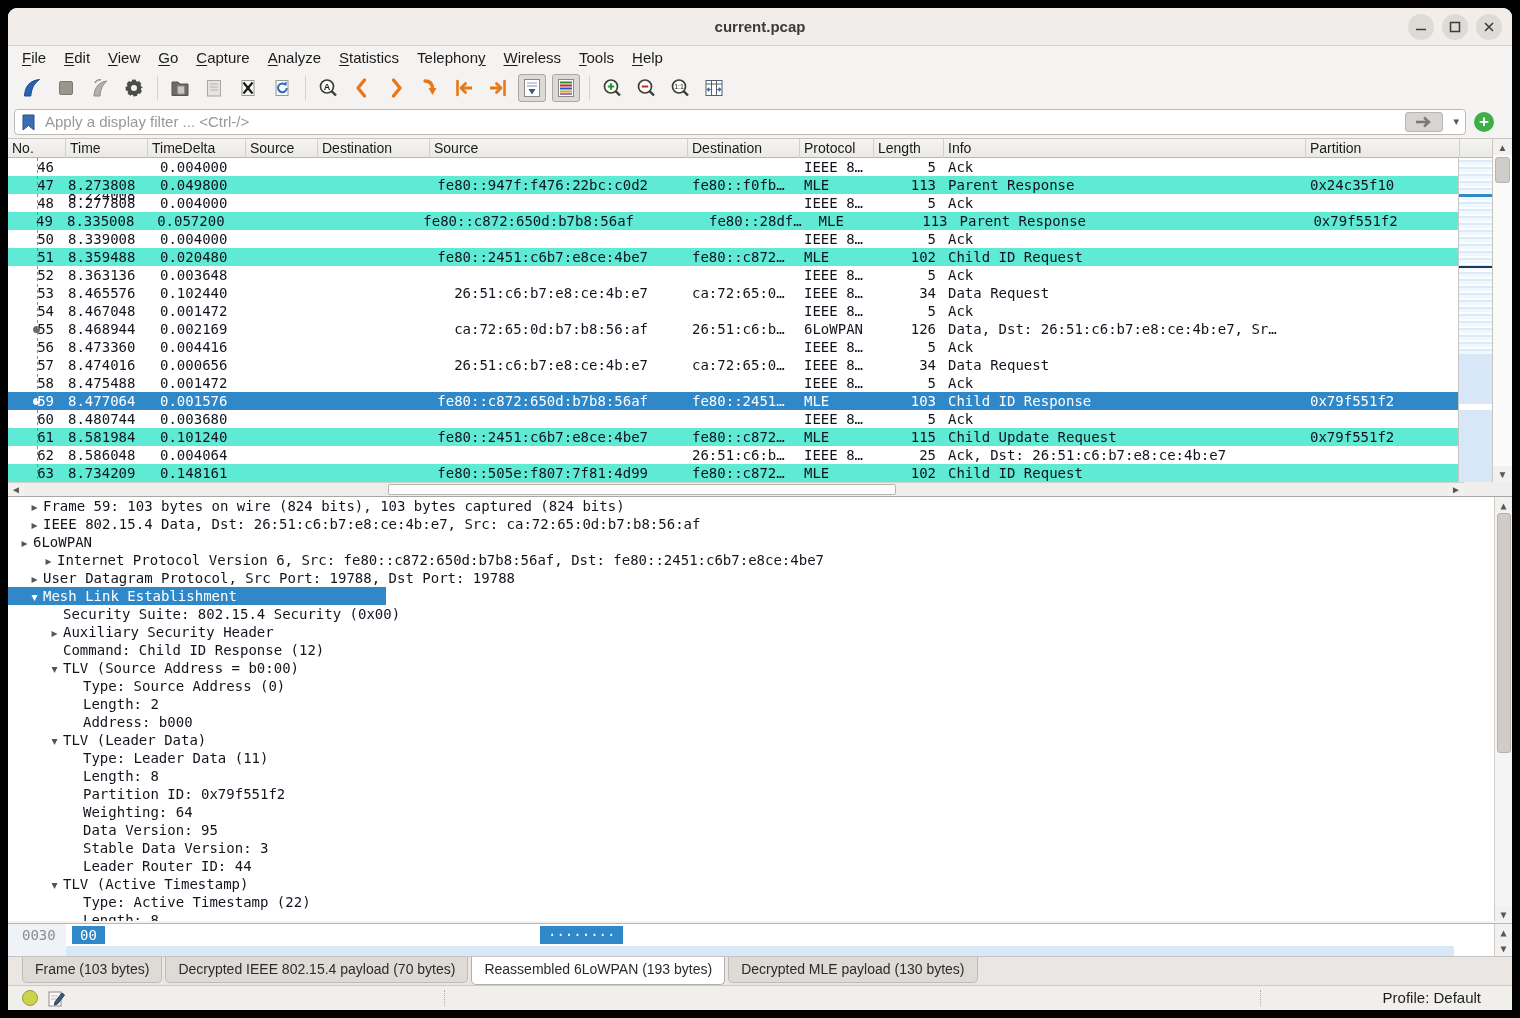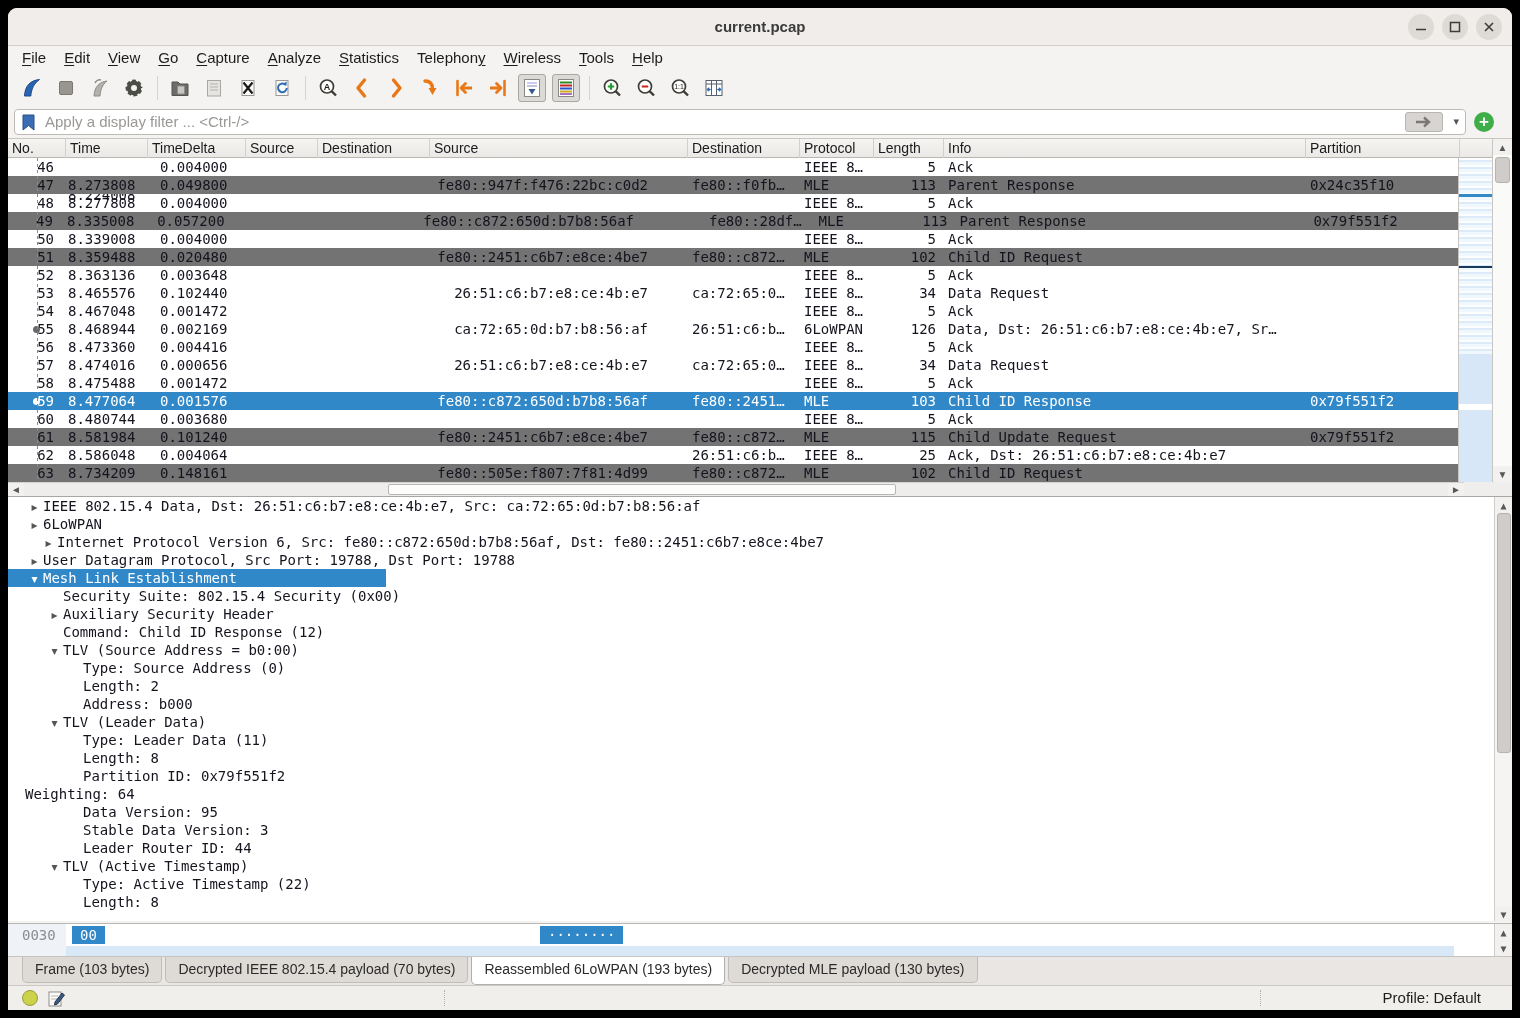--- a/index.html
+++ b/index.html
@@ -31,21 +31,21 @@
   .fcaret{position:absolute;right:6px;top:5px;font-size:11px;color:#555;}
   .fadd{position:absolute;left:1466px;top:7px;width:20px;height:20px;border-radius:50%;background:#3fae49;color:#fff;
         display:flex;align-items:center;justify-content:center;font-size:17px;font-weight:bold;line-height:20px;}
   
   .mono{font-family:"DejaVu Sans Mono","Liberation Mono",monospace;}
   .listhdr{position:absolute;left:0;top:131px;width:1484px;height:19px;background:linear-gradient(#f6f4f2,#ebe9e6);
            border-bottom:1px solid #b9b7b4;display:flex;font-size:14px;color:#1a1a1a;}
   .hcell{height:19px;line-height:18px;padding-left:4px;border-right:1px solid #d2d0cd;overflow:hidden;white-space:nowrap;}
   .rows{position:absolute;left:0;top:150px;width:1450px;height:324px;background:#fff;overflow:hidden;}
   .prow{position:relative;display:flex;width:1452px;height:18px;line-height:18px;font-size:14px;color:#14141e;}
-  .prow.b{background:#737373;}
+  .prow.b{background:#5eead4;}
   .prow.s{background:#3088c8;color:#fff;}
   .pc{height:18px;overflow:hidden;white-space:nowrap;}
   .c0{text-align:right;padding-right:12px;}
   .c1{padding-left:2px;}
   .c2{padding-left:12px;}
   .c5{text-align:right;padding-right:40px;}
   .c6,.c7,.c9,.c10{padding-left:4px;}
   .c8{text-align:right;padding-right:8px;}
   .relline{position:absolute;left:29px;top:150px;width:1px;height:324px;
            background:repeating-linear-gradient(to bottom,#8a8a8a 0 3px,transparent 3px 6px);pointer-events:none;}
@@ -566,37 +566,38 @@
   </div>
 
   <div class="hscroll">
     <div class="sbtn lf">◄</div>
     <div class="hthumb"></div>
     <div class="sbtn rt">►</div>
   </div>
   <div class="corner"></div>
 
   <div class="details mono" id="details">
+      <div class="drow" style="padding-left: 18px;"><span class="tri">▸</span><span>Frame 59: 103 bytes on wire (824 bits), 103 bytes captured (824 bits)</span></div>
       <div class="drow" style="padding-left: 18px;"><span class="tri">▸</span><span>IEEE 802.15.4 Data, Dst: 26:51:c6:b7:e8:ce:4b:e7, Src: ca:72:65:0d:b7:b8:56:af</span></div>
-      <div class="drow" style="padding-left: 18px;"><span class="tri">▸</span><span>6LoWPAN</span></div>
+      <div class="drow" style="padding-left: 8px;"><span class="tri">▸</span><span>6LoWPAN</span></div>
       <div class="drow" style="padding-left: 32px;"><span class="tri">▸</span><span>Internet Protocol Version 6, Src: fe80::c872:650d:b7b8:56af, Dst: fe80::2451:c6b7:e8ce:4be7</span></div>
       <div class="drow" style="padding-left: 18px;"><span class="tri">▸</span><span>User Datagram Protocol, Src Port: 19788, Dst Port: 19788</span></div>
       <div class="drow sel" style="padding-left: 18px;"><i class="bar"></i><span class="tri">▾</span><span>Mesh Link Establishment</span></div>
       <div class="drow" style="padding-left: 38px;"><span class="tri"></span><span>Security Suite: 802.15.4 Security (0x00)</span></div>
       <div class="drow" style="padding-left: 38px;"><span class="tri">▸</span><span>Auxiliary Security Header</span></div>
       <div class="drow" style="padding-left: 38px;"><span class="tri"></span><span>Command: Child ID Response (12)</span></div>
       <div class="drow" style="padding-left: 38px;"><span class="tri">▾</span><span>TLV (Source Address = b0:00)</span></div>
       <div class="drow" style="padding-left: 58px;"><span class="tri"></span><span>Type: Source Address (0)</span></div>
       <div class="drow" style="padding-left: 58px;"><span class="tri"></span><span>Length: 2</span></div>
       <div class="drow" style="padding-left: 58px;"><span class="tri"></span><span>Address: b000</span></div>
       <div class="drow" style="padding-left: 38px;"><span class="tri">▾</span><span>TLV (Leader Data)</span></div>
       <div class="drow" style="padding-left: 58px;"><span class="tri"></span><span>Type: Leader Data (11)</span></div>
       <div class="drow" style="padding-left: 58px;"><span class="tri"></span><span>Length: 8</span></div>
       <div class="drow" style="padding-left: 58px;"><span class="tri"></span><span>Partition ID: 0x79f551f2</span></div>
-      <div class="drow" style=""><span class="tri"></span><span>Weighting: 64</span></div>
+      <div class="drow" style="padding-left: 58px;"><span class="tri"></span><span>Weighting: 64</span></div>
       <div class="drow" style="padding-left: 58px;"><span class="tri"></span><span>Data Version: 95</span></div>
       <div class="drow" style="padding-left: 58px;"><span class="tri"></span><span>Stable Data Version: 3</span></div>
       <div class="drow" style="padding-left: 58px;"><span class="tri"></span><span>Leader Router ID: 44</span></div>
       <div class="drow" style="padding-left: 38px;"><span class="tri">▾</span><span>TLV (Active Timestamp)</span></div>
       <div class="drow" style="padding-left: 58px;"><span class="tri"></span><span>Type: Active Timestamp (22)</span></div>
       <div class="drow" style="padding-left: 58px;"><span class="tri"></span><span>Length: 8</span></div>
       <div class="dscroll">
         <div class="sbtn up">▲</div>
         <div class="vthumb" style="top:16px;height:240px;left:2px;width:14px;"></div>
         <div class="sbtn dn">▼</div>

